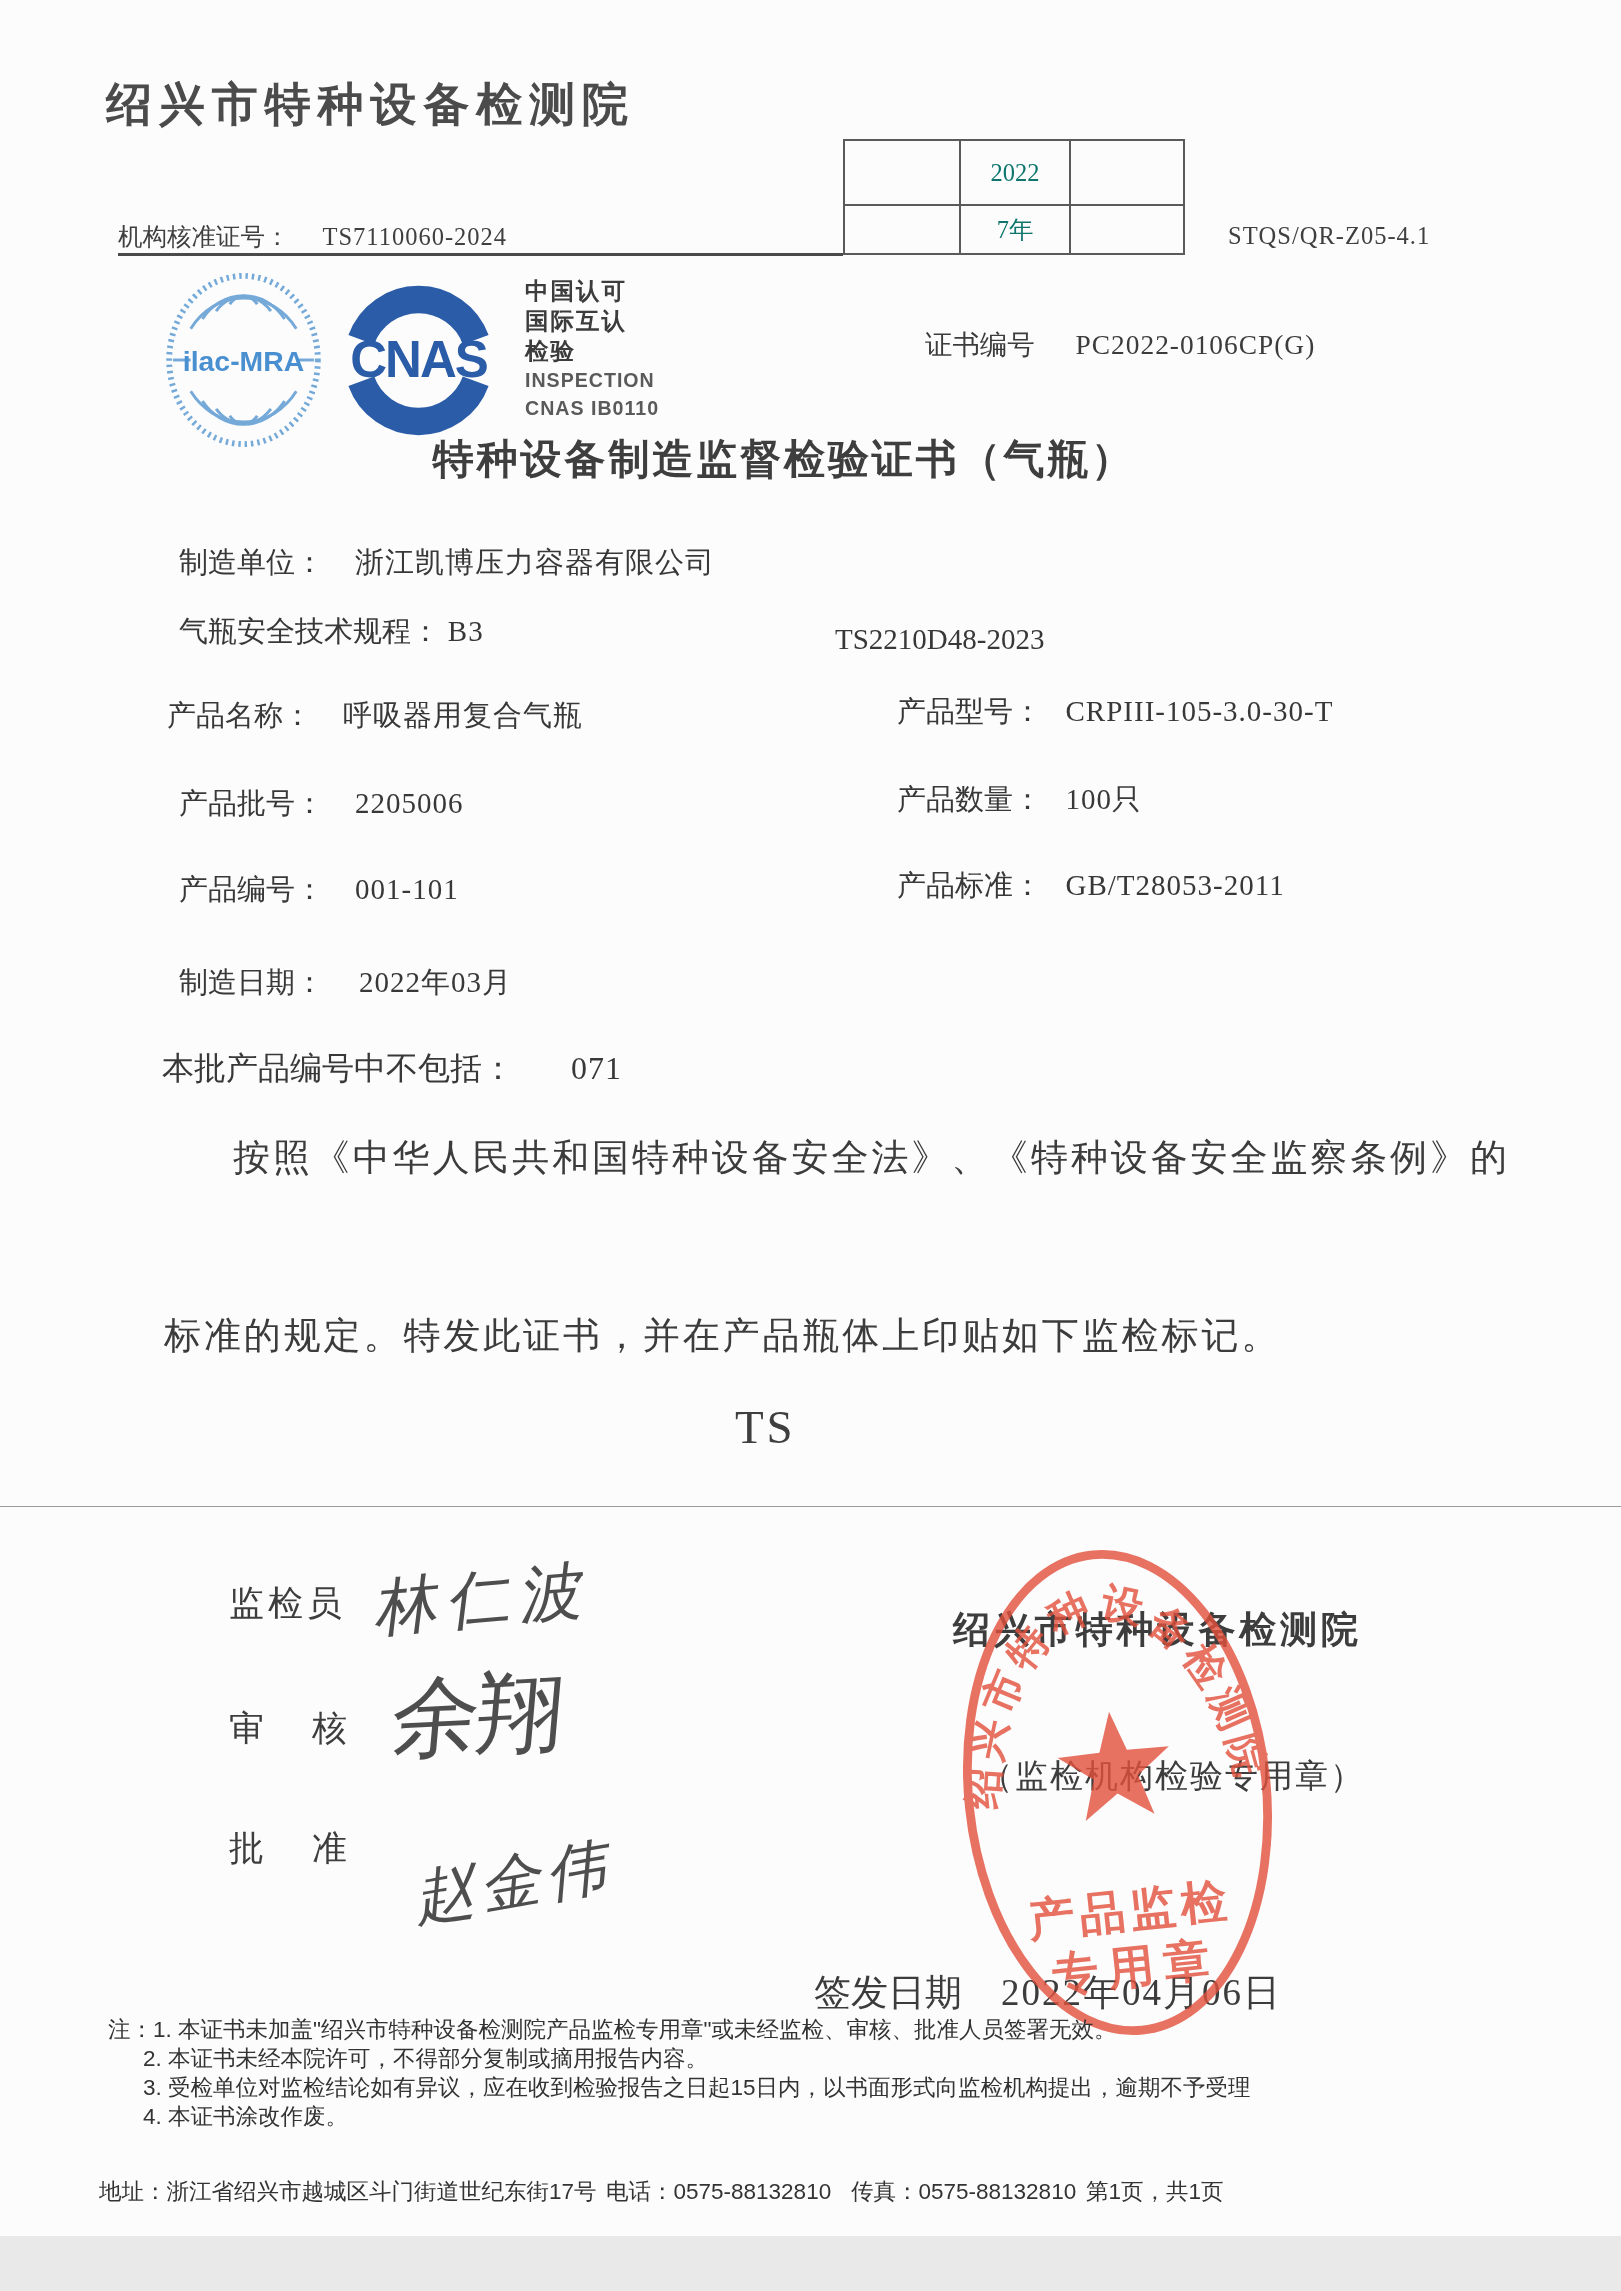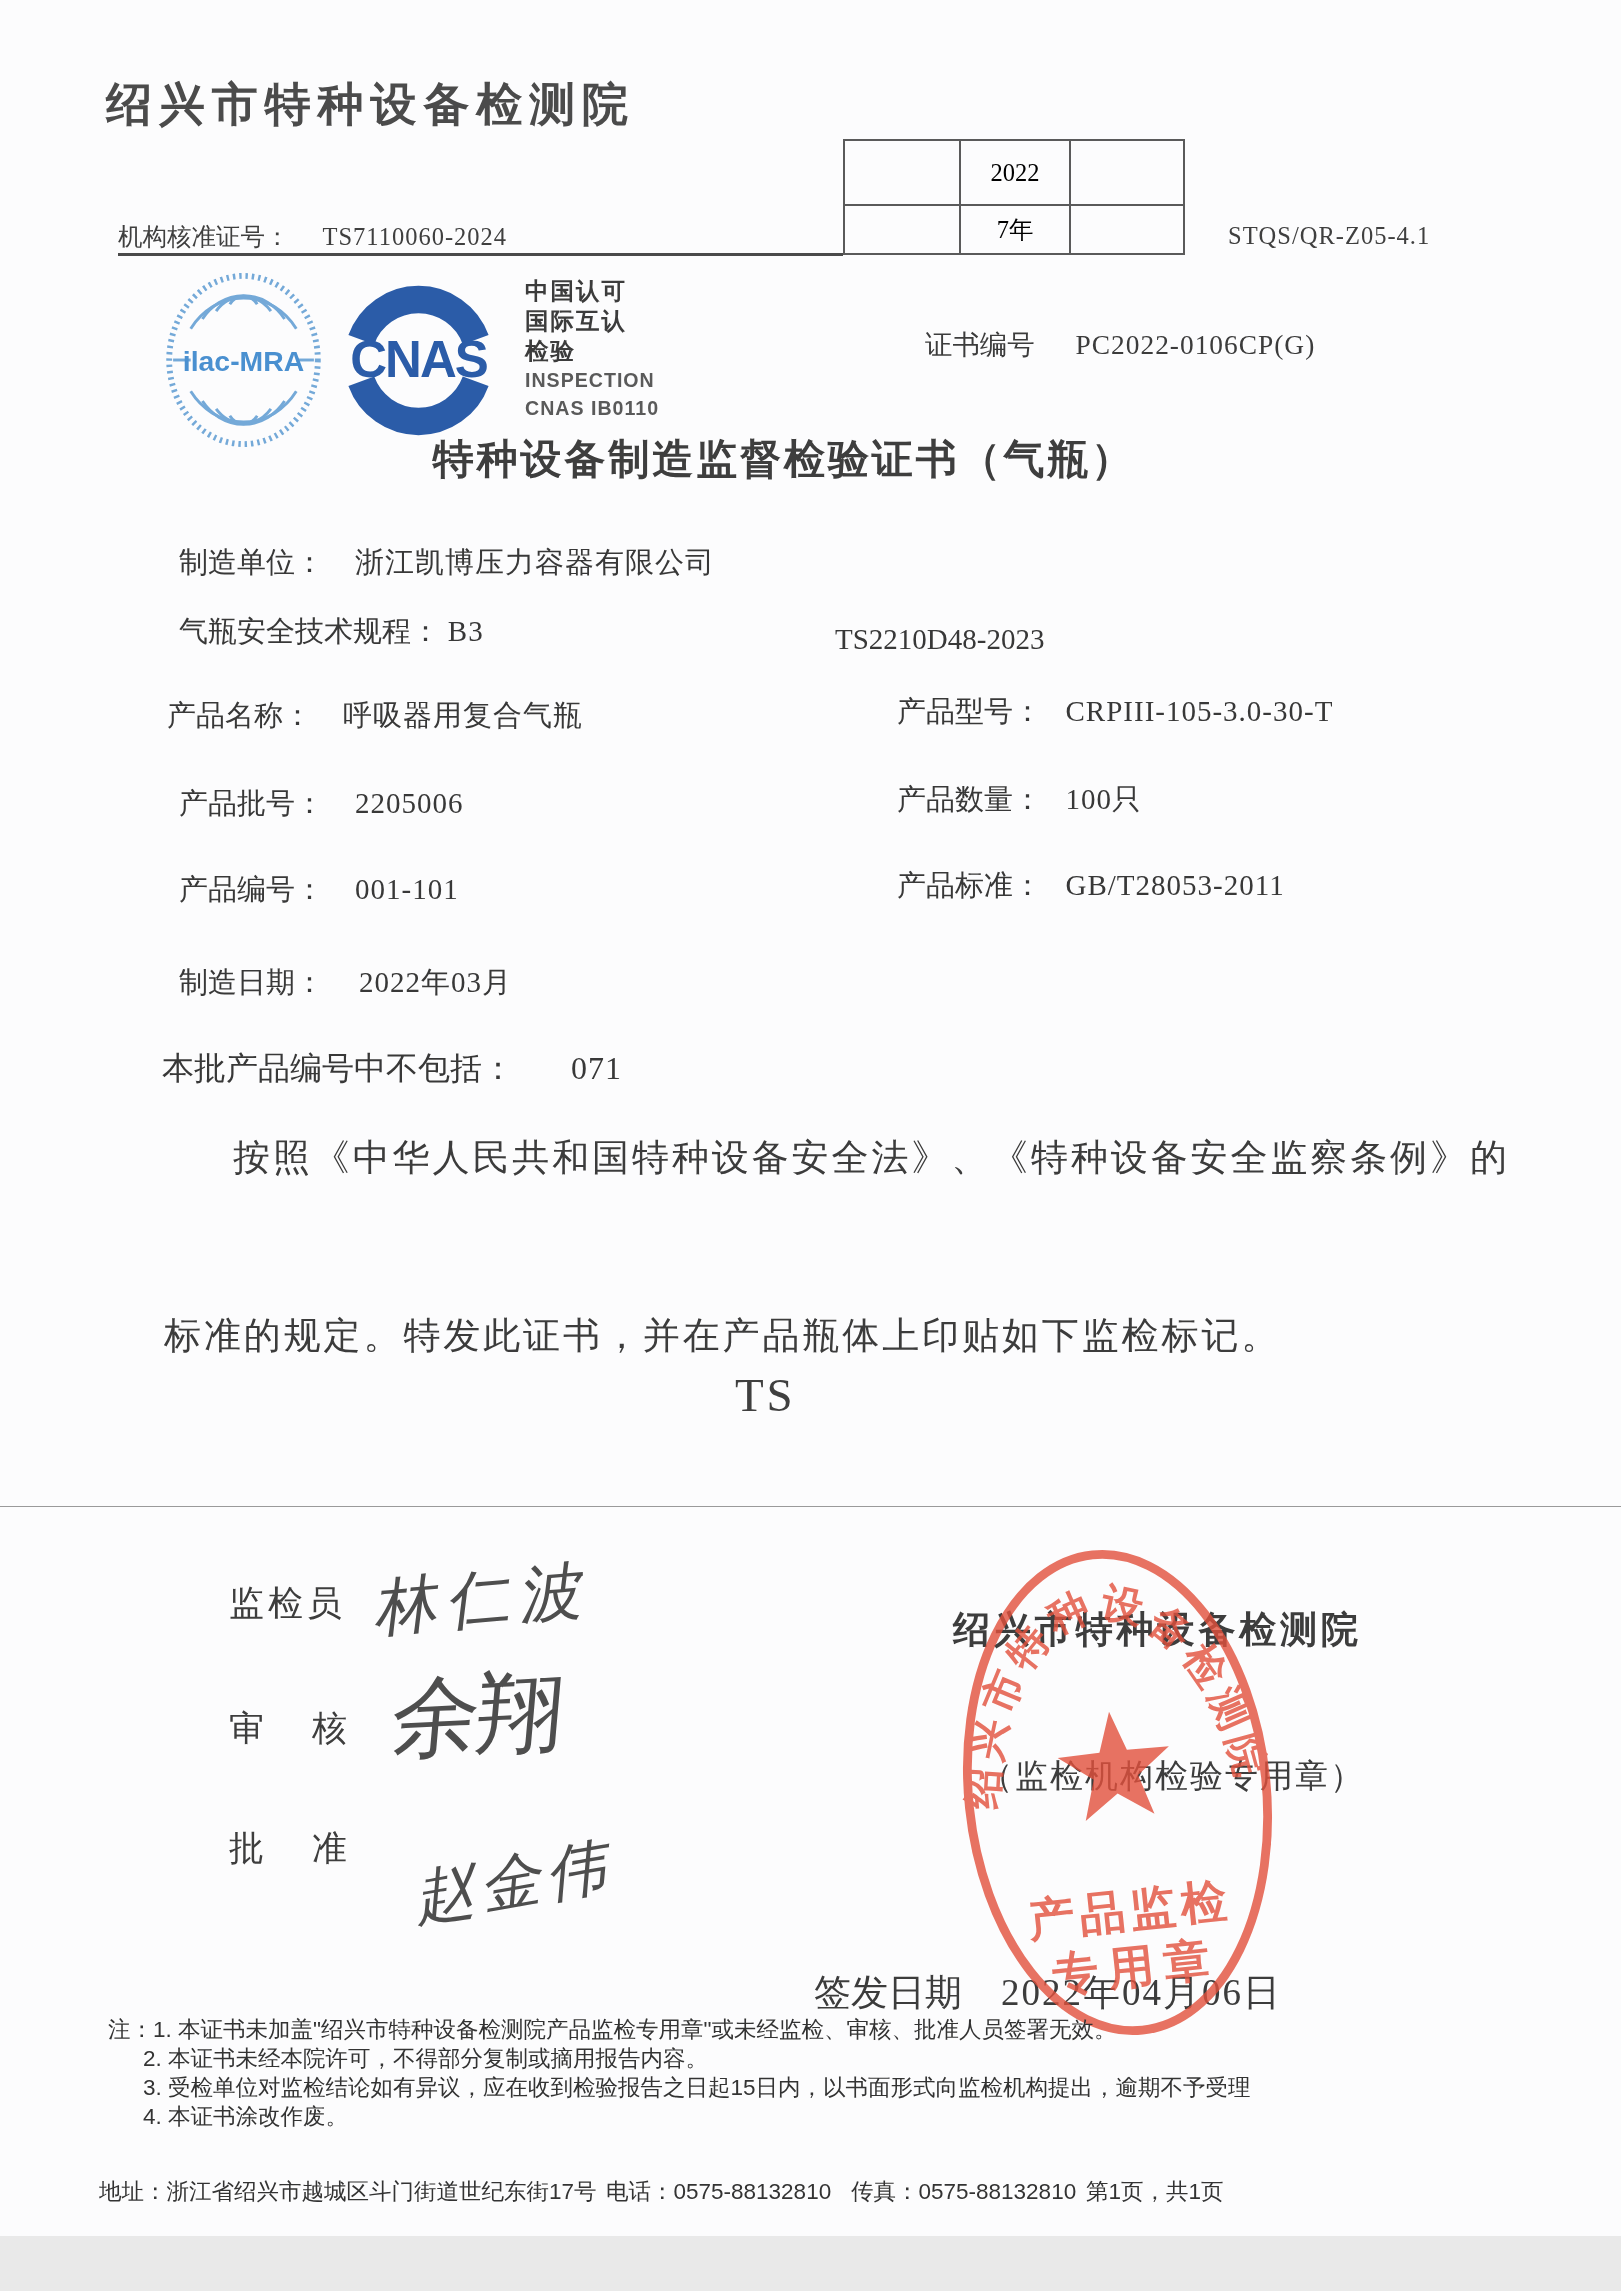--- a/index.html
+++ b/index.html
@@ -6,41 +6,41 @@
   #page{
     position:relative;width:1621px;height:2236px;margin:0 auto;
     background:#fcfcfd;overflow:hidden;
     font-family:"Liberation Serif","DejaVu Serif",serif;
     color:#3a3a3a;
   }
   .abs{position:absolute;}
   
   .org-name{left:106px;top:74px;font-size:46px;font-weight:700;color:#4b4b4b;letter-spacing:6.9px;}
   .corner-table{left:843px;top:139px;border-collapse:collapse;}
-  .corner-table td{border:2px solid #5a5a5a;text-align:center;font-size:24.5px;color:#000000;padding:0;}
+  .corner-table td{border:2px solid #5a5a5a;text-align:center;font-size:24.5px;color:#0f766e;padding:0;}
   .approval-line{left:118px;top:220px;font-size:24.5px;color:#3f3f3f;}
   .approval-line .val{margin-left:33px;letter-spacing:1px;}
   .heavy-rule{left:118px;top:253px;width:725px;height:2.9px;background:#4a4a4a;}
   .form-code{left:1228px;top:222px;font-size:24.5px;color:#3f3f3f;letter-spacing:1px;}
   
   .ilac-logo{left:165px;top:272px;}
   .cnas-logo{left:342px;top:282px;}
   .accr-text{left:525px;top:276px;line-height:30px;}
   .accr-text .cn{font-size:23.5px;font-weight:700;color:#3c3c3c;display:block;letter-spacing:2px;}
   .accr-text .en{font-size:19.6px;font-weight:700;color:#5a5a5a;display:block;font-family:"Liberation Sans","DejaVu Sans",sans-serif;letter-spacing:1px;line-height:28px;}
   .cert-no{left:925px;top:327px;font-size:27.4px;color:#3c3c3c;}
   .cert-no .val{margin-left:41px;letter-spacing:1px;}
   
   .main-title{left:0;top:432px;width:1568px;text-align:center;font-size:41px;font-weight:700;letter-spacing:2.9px;color:#3e3e3e;font-family:"Liberation Sans","DejaVu Sans",sans-serif;}
   
   .fld{font-size:29px;color:#383838;white-space:nowrap;}
   .fld .val{letter-spacing:1px;}
   
   .body-line{font-size:37px;color:#3c3c3c;letter-spacing:2.9px;white-space:nowrap;}
-  .ts-mark{left:735px;top:1368px;font-size:47px;color:#3f3f3f;letter-spacing:2.9px;}
+  .ts-mark{left:735px;top:1400px;font-size:47px;color:#3f3f3f;letter-spacing:2.9px;}
   .thin-rule{left:0;top:1506px;width:1621px;height:1px;background:#9a9a9a;}
   
   .sig-label{font-size:35px;color:#3d3d3d;}
   .sig-label.spread{width:118px;display:flex;justify-content:space-between;}
   .handwriting{color:#4e4e4e;white-space:nowrap;}
   .hw1{left:377px;top:1556px;font-size:63px;letter-spacing:9.8px;transform:rotate(-5deg) skewX(-12deg);}
   .hw2{left:392px;top:1656px;font-size:88px;letter-spacing:-3.9px;transform:rotate(-3deg) skewX(-8deg);}
   .hw3{left:417px;top:1841px;font-size:61px;letter-spacing:5.9px;transform:rotate(-10deg) skewX(-15deg);}
   
   .issuer-org{left:953px;top:1605px;font-size:37px;color:#3d3d3d;letter-spacing:3.9px;font-weight:700;}

